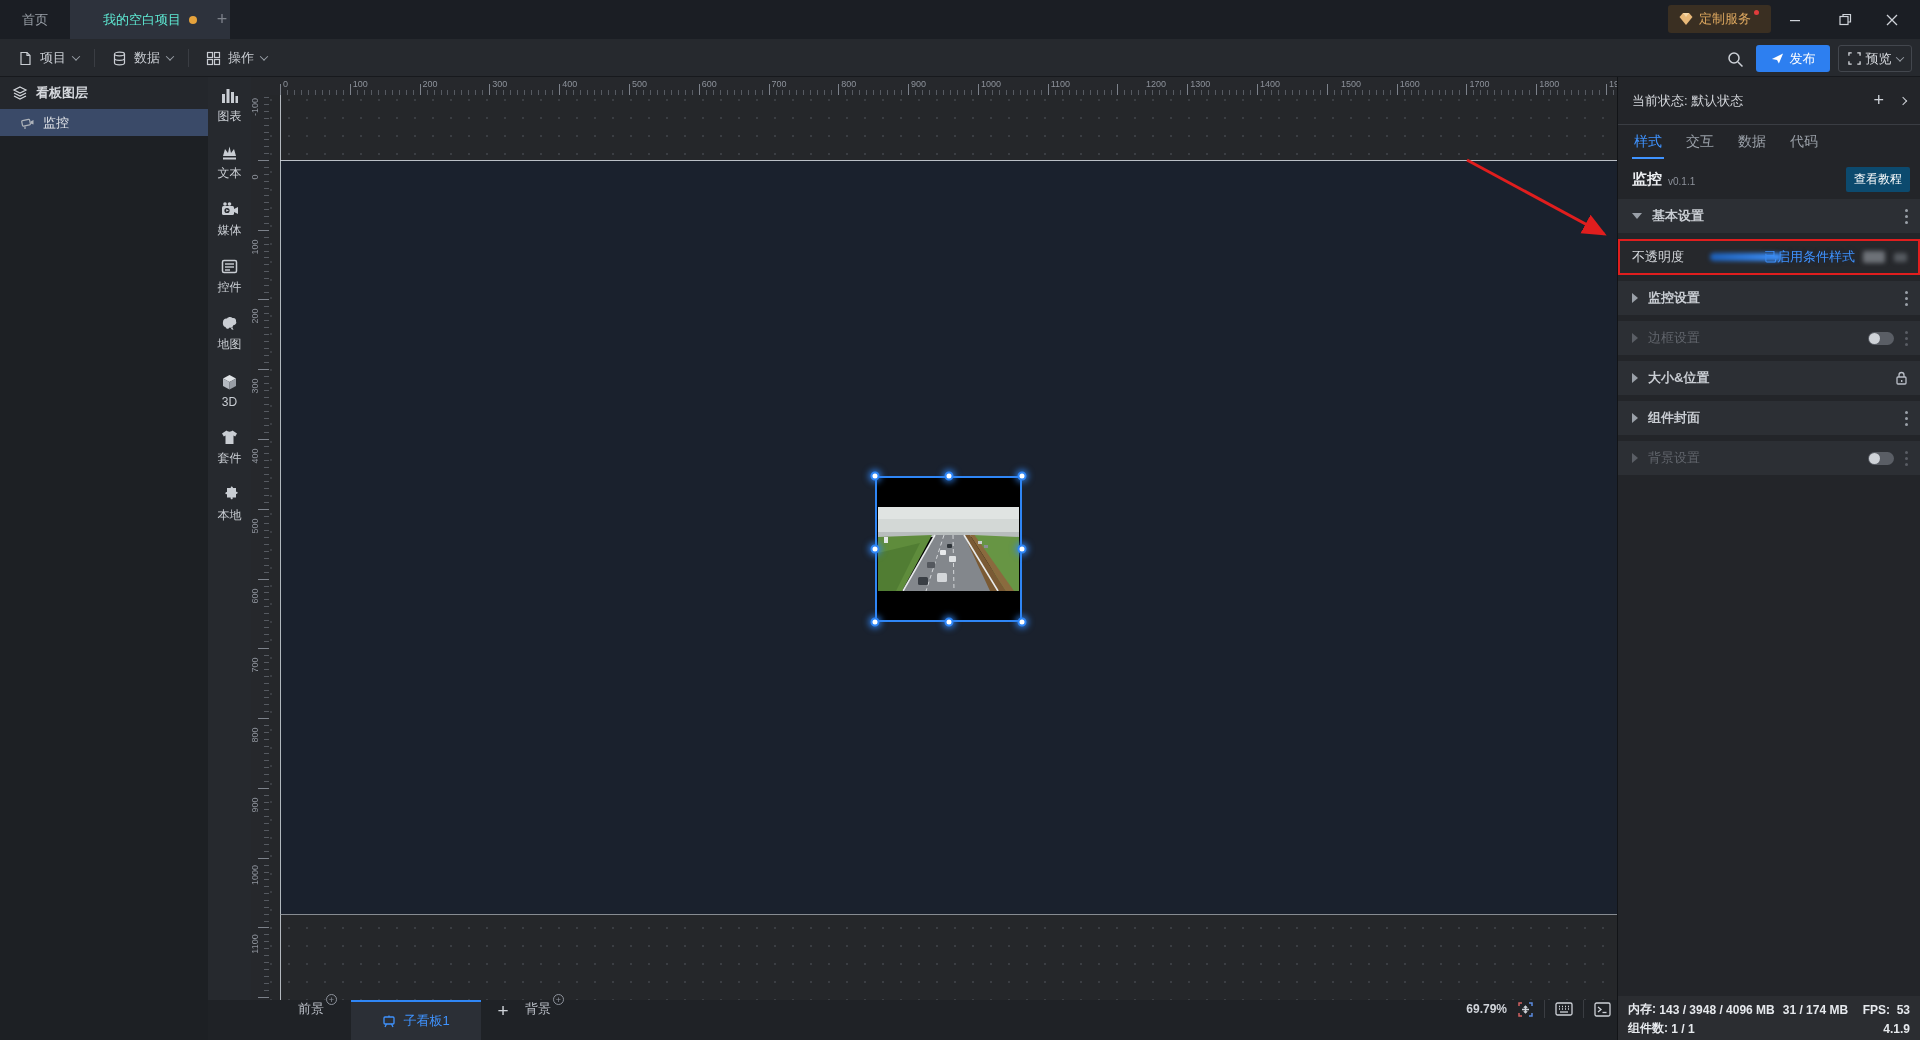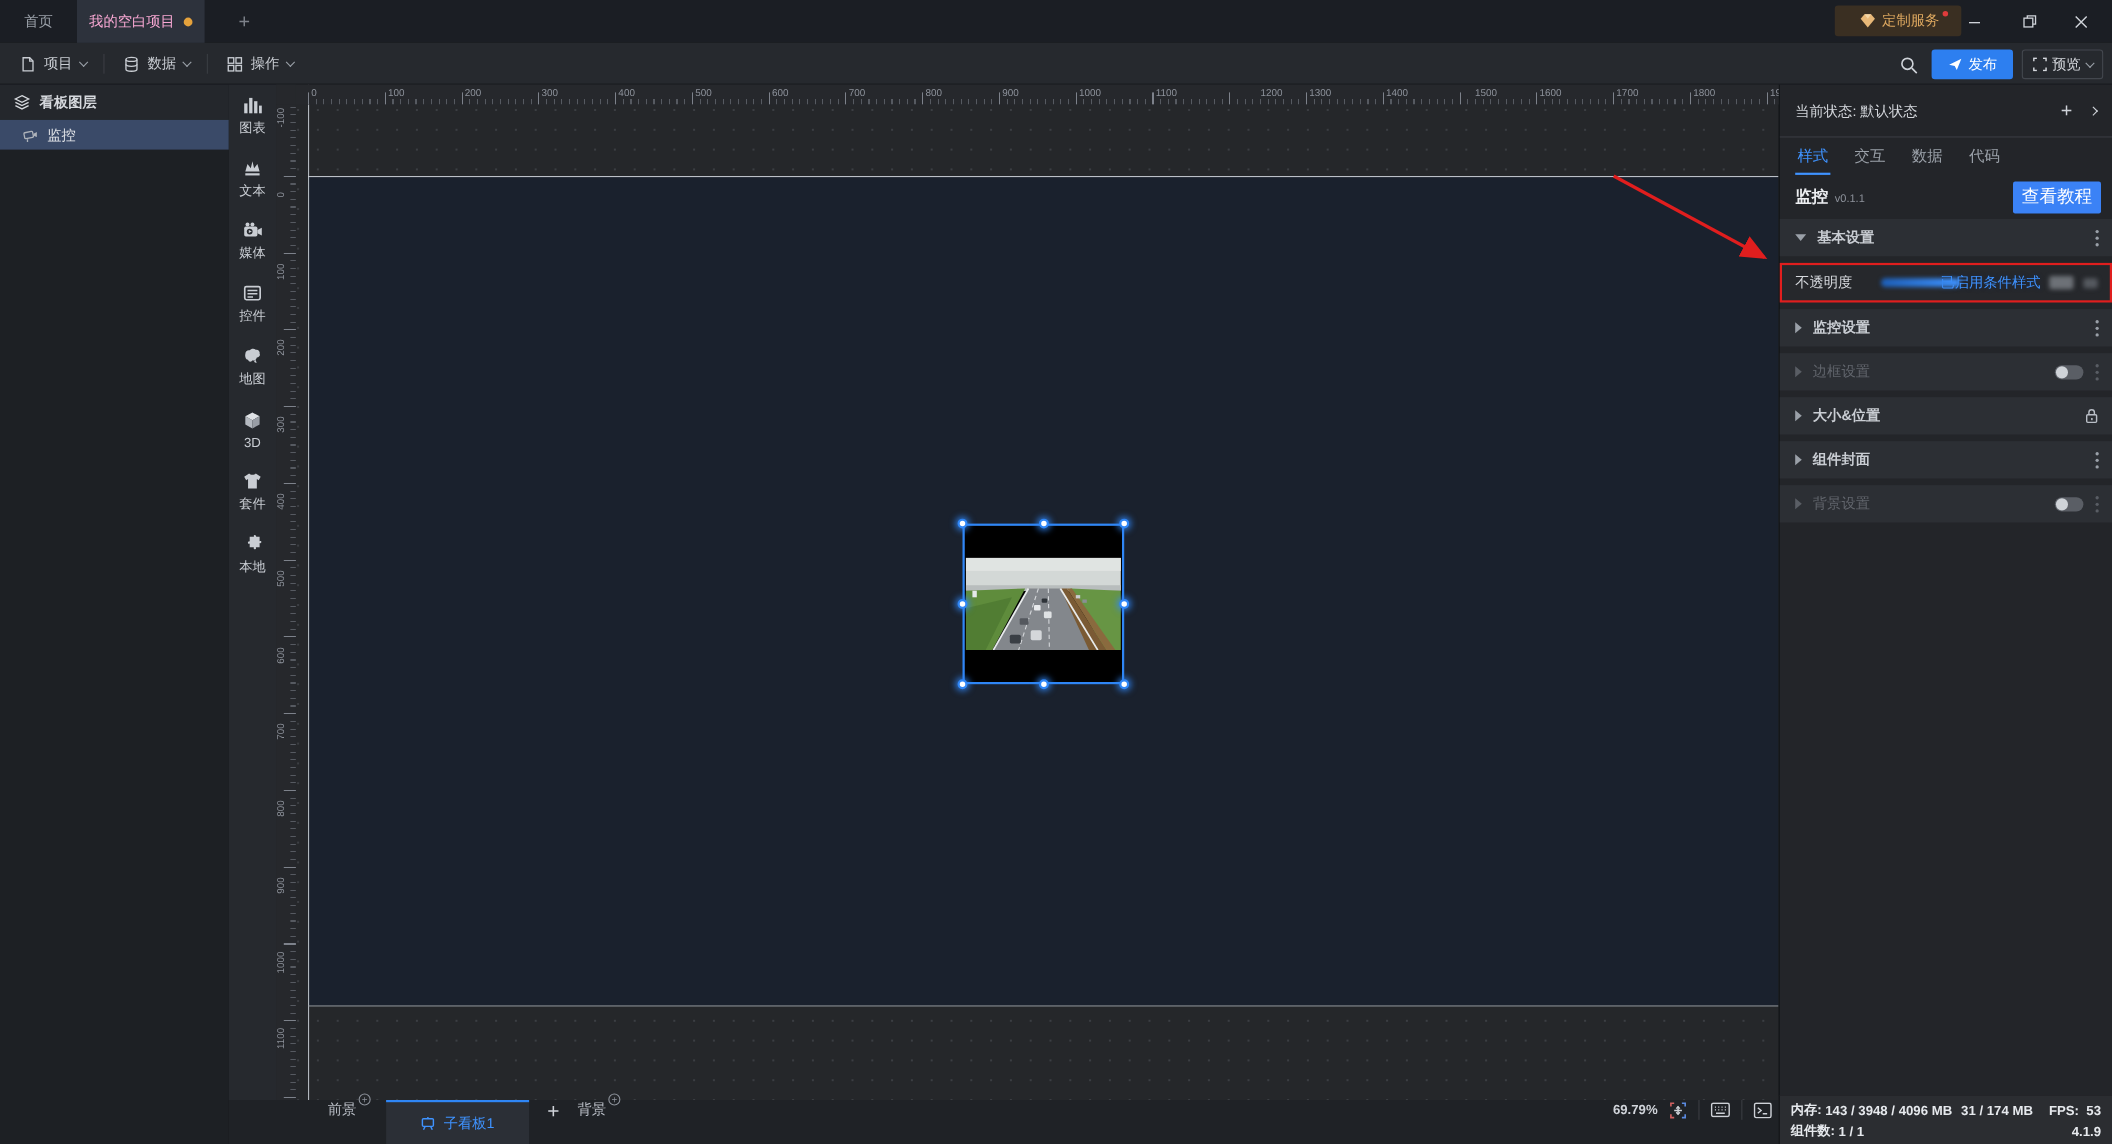--- a/index.html
+++ b/index.html
@@ -5,25 +5,25 @@
   * { box-sizing: border-box; margin: 0; padding: 0; }
   html,body { width:1920px; height:1040px; overflow:hidden; background:#17191d;
     font-family:"Liberation Sans", sans-serif; color:#c9cdd3; font-size:13px; }
   svg { display:block; }
 
   
   .titlebar { position:absolute; left:0; top:0; width:1920px; height:39px; background:#1b1e24; }
   .tab { position:absolute; top:0; height:39px; display:flex; align-items:center; justify-content:center;
          color:#9aa0a8; font-size:13px; gap:8px; }
   .tab.home { left:0; width:70px; }
-  .tab.active { left:70px; width:116px; background:#2d323c; color:#f9a8d4; }
+  .tab.active { left:70px; width:160px; background:#2d323c; color:#5eead4; }
   .tab-dot { width:8px; height:8px; border-radius:50%; background:#e5a23c; }
   .tab-add { position:absolute; left:204px; top:0; width:36px; height:39px; display:flex; align-items:center;
              justify-content:center; color:#7d828a; font-size:18px; }
-  .svc-badge { position:absolute; left:1668px; top:5px; height:28px; padding:0 10px 0 22px; background:#3a2f22;
+  .svc-badge { position:absolute; left:1668px; top:5px; height:28px; padding:0 10px 0 10px; background:#3a2f22;
                border-radius:3px; display:flex; align-items:center; gap:5px; color:#dca75f; font-size:13px; }
   .svc-reddot { width:5px; height:5px; border-radius:50%; background:#e03c3c; position:relative; top:-7px; left:-2px; }
   .winbtn { position:absolute; top:0; width:44px; height:39px; display:flex; align-items:center; justify-content:center; color:#cfd3d9; }
   .winbtn.min { left:1773px; } .winbtn.max { left:1823px; } .winbtn.close { left:1870px; }
 
   
   .menubar { position:absolute; left:0; top:39px; width:1920px; height:38px; background:#26292e; border-bottom:1px solid #17191d; }
   .menu-item { position:absolute; top:0; height:38px; display:flex; align-items:center; gap:7px; color:#c9cdd3; font-size:13px; }
   .menu-sep { position:absolute; top:10px; width:1px; height:18px; background:#3a3d43; }
   .chev-down { width:6px; height:6px; border-right:1.5px solid #9aa0a8; border-bottom:1.5px solid #9aa0a8;
@@ -87,21 +87,21 @@
                border-bottom:1px solid #3a3d43; }
   .state-row .grow { flex:1; }
   .state-plus { font-size:18px; color:#cfd3d9; margin-right:16px; }
   .insp-tabs { height:36px; display:flex; align-items:flex-start; padding:8px 0 0 16px; gap:24px; font-size:14px; color:#9aa0a8; }
   .insp-tab { padding-bottom:8px; position:relative; }
   .insp-tab.active { color:#3f93ff; }
   .insp-tab.active::after { content:""; position:absolute; left:-2px; right:-2px; bottom:0; height:2px; background:#3f93ff; }
   .comp-row { height:36px; display:flex; align-items:center; padding:0 10px 0 14px; }
   .comp-name { font-size:15px; font-weight:bold; color:#eceef1; }
   .comp-ver { font-size:10px; color:#8d929b; margin-left:6px; position:relative; top:2px; }
-  .tutorial-btn { margin-left:auto; background:#3b82f6; color:#fff; font-size:16px; border:none; border-radius:2px;
+  .tutorial-btn { margin-left:auto; background:#0c4a6e; color:#fff; font-size:12px; border:none; border-radius:2px;
                   padding:4px 8px; font-family:inherit; }
   .sections { padding-top:2px; }
   .sec-row { height:34px; margin-bottom:6px; background:#2c2f34; display:flex; align-items:center; padding:0 12px 0 14px; gap:10px; }
   .sec-label { font-size:13px; font-weight:bold; color:#c9cdd3; flex:1; }
   .sec-row.disabled .sec-label { color:#61656c; font-weight:normal; }
   .tri-down { width:0; height:0; border-left:5px solid rgba(0,0,0,0); border-right:5px solid rgba(0,0,0,0); border-top:6px solid #9aa0a8; }
   .tri-right { width:0; height:0; border-top:5px solid rgba(0,0,0,0); border-bottom:5px solid rgba(0,0,0,0); border-left:6px solid #9aa0a8; }
   .sec-row.disabled .tri-right { border-left-color:#5a5e65; }
   .kebab { width:4px; display:flex; flex-direction:column; gap:3px; align-items:center; }
   .kebab i { width:3px; height:3px; border-radius:50%; background:#9aa0a8; }

